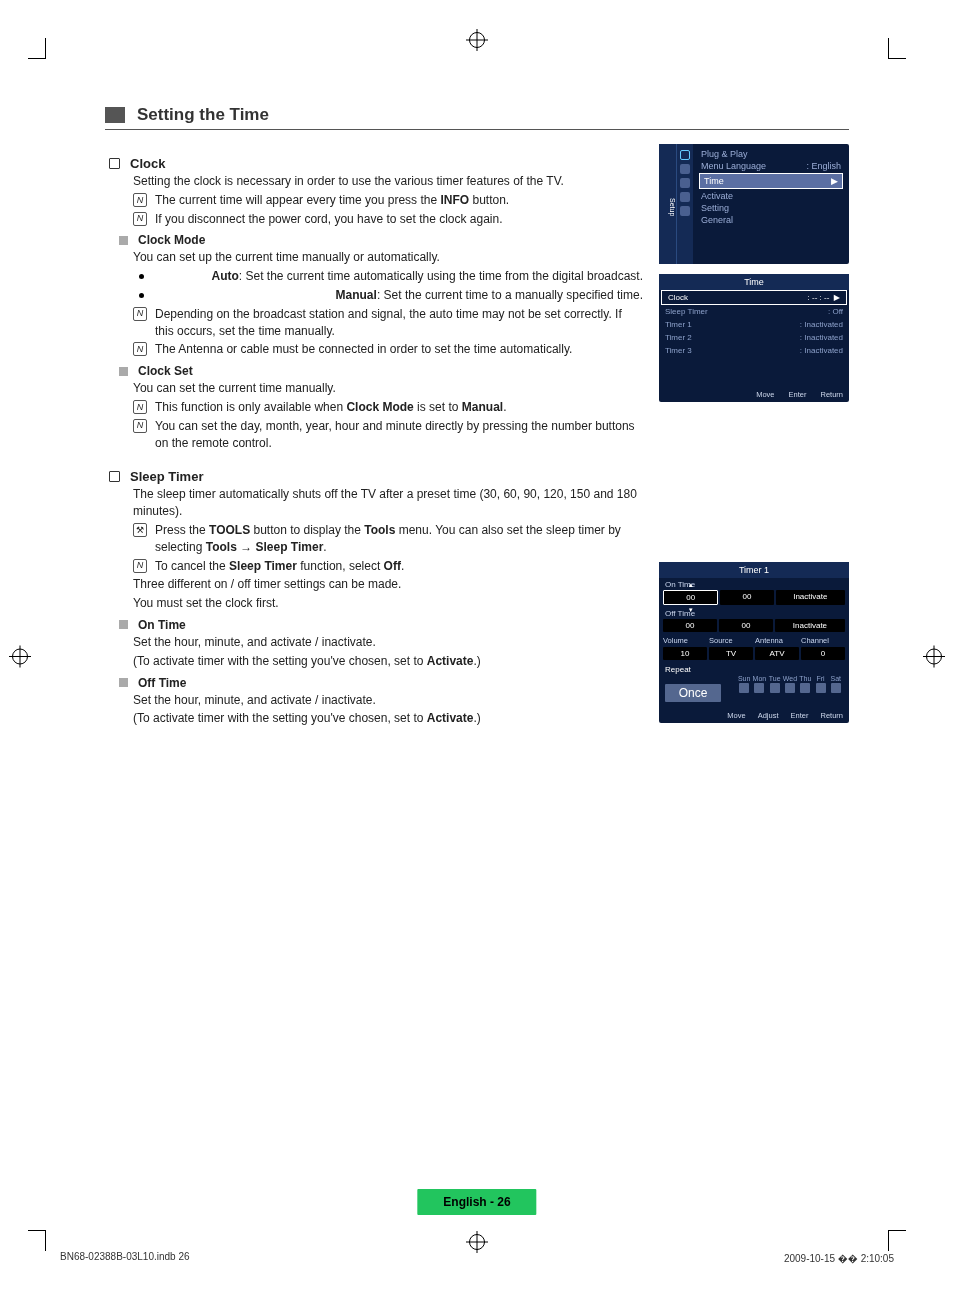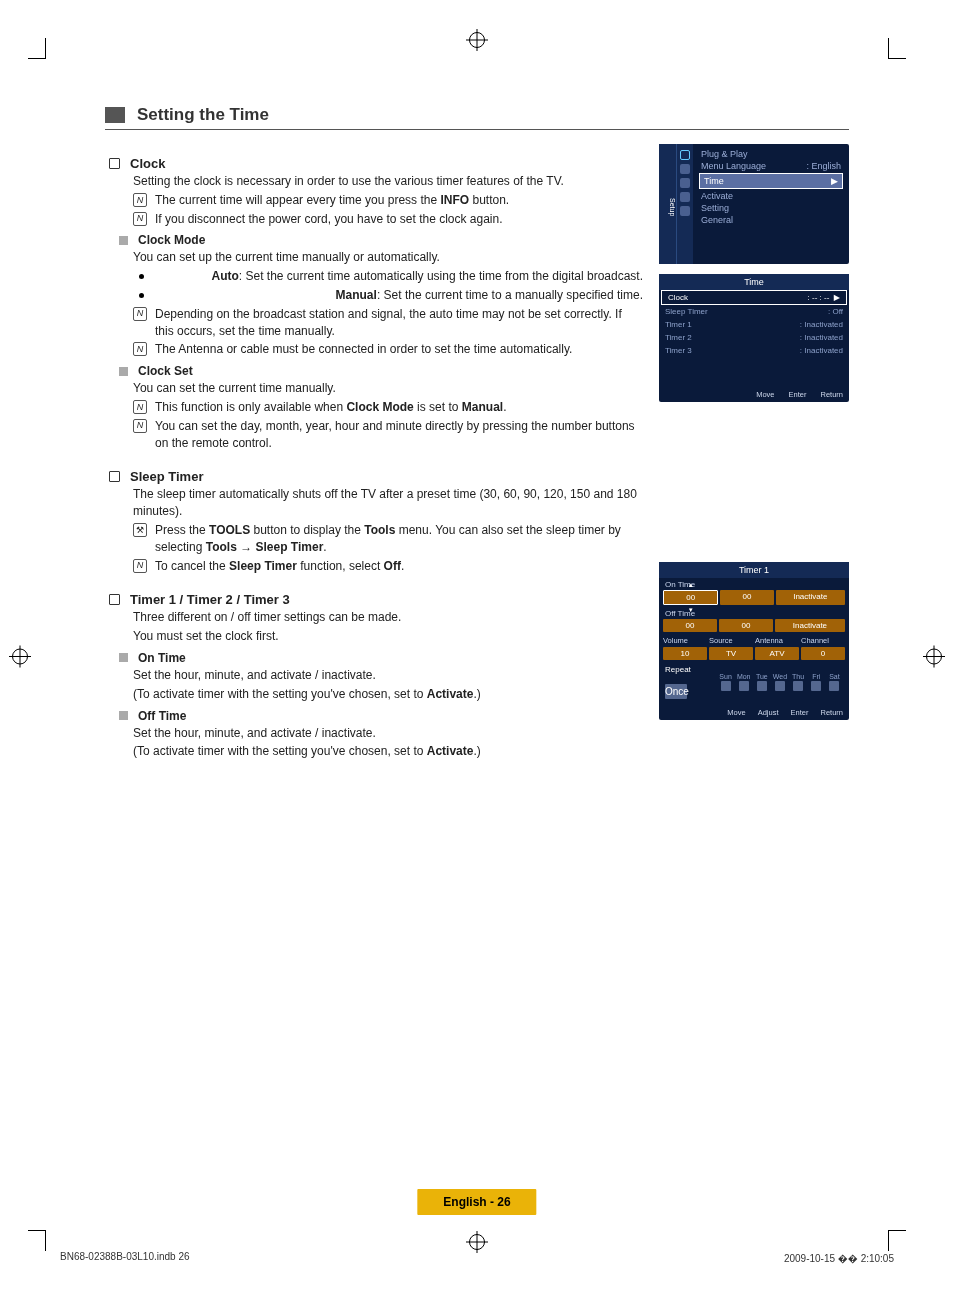--- a/index.html
+++ b/index.html
@@ -74,37 +74,37 @@
   .osd2 { padding:0; }
   .osd2 .title { background:#142a55; text-align:center; padding:3px 0; font-size:9px; }
   .osd2 .row { display:flex; justify-content:space-between; padding:2px 6px; color:#8ca0c9; font-size:8px; }
   .osd2 .row.hl { border:1px solid #fff; color:#fff; margin:0 2px; }
   .osd2 .foot { display:flex; justify-content:flex-end; gap:14px; padding:3px 6px; font-size:7.5px; color:#ccd6ea; margin-top:30px; }
 
   .osd3 { padding:0; }
   .osd3 .title { background:#142a55; text-align:center; padding:3px 0; font-size:9px; }
   .osd3 .lab { padding:2px 6px 1px 6px; color:#c8d4ec; font-size:8px; }
   .osd3 .valrow { display:flex; gap:2px; padding:0 4px 2px 4px; }
-  .osd3 .valrow .cell { flex:1; background:#a16207; text-align:center; font-size:8px; padding:2px 0; border-radius:1px; position:relative; }
+  .osd3 .valrow .cell { flex:1; background:#000000; text-align:center; font-size:8px; padding:2px 0; border-radius:1px; position:relative; }
   .osd3 .valrow .cell.hl { border:1px solid #fff; }
   .osd3 .valrow .cell.hl::before { content:"▲"; position:absolute; top:-9px; left:50%; transform:translateX(-50%); font-size:6px; }
   .osd3 .valrow .cell.hl::after { content:"▼"; position:absolute; bottom:-9px; left:50%; transform:translateX(-50%); font-size:6px; }
   .osd3 .hdr4 { display:flex; gap:2px; padding:0 4px; }
   .osd3 .hdr4 .h { flex:1; text-align:left; font-size:7.5px; color:#c8d4ec; padding:2px 0; }
   .osd3 .dayrow { display:flex; gap:16px; padding:3px 6px 2px 6px; align-items:center; }
   .osd3 .dayrow .rl { width:36px; font-size:8px; }
-  .osd3 .dayrow .rv { width:22px; font-size:10px; background:#54678f; text-align:center; padding:2px 0; border-radius:1px; margin-top:10px; }
+  .osd3 .dayrow .rv { width:56px; font-size:12px; background:#54678f; text-align:center; padding:2px 0; border-radius:1px; margin-top:10px; }
   .osd3 .days { flex:1; display:flex; justify-content:space-between; gap:1px; }
   .osd3 .days .d { flex:1; text-align:center; font-size:7px; color:#8ca0c9; }
   .osd3 .days .d .bx { width:10px; height:10px; margin:1px auto 0; background:#54678f; border-radius:1px; }
   .osd3 .foot { display:flex; justify-content:flex-end; gap:12px; padding:3px 6px; font-size:7.5px; color:#ccd6ea; margin-top:4px; }
 
   .page-foot {
     position:absolute; bottom:100px; left:50%; transform:translateX(-50%);
-    background:#eab308; color:#000; font-size:12px; font-weight:bold;
+    background:#22c55e; color:#000; font-size:12px; font-weight:bold;
     padding:6px 26px; border-radius:1px;
   }
   .doc-foot {
     position:absolute; bottom:50px; left:60px; right:60px;
     display:flex; justify-content:space-between; font-size:10px; color:#333;
   }
 </style>
 </head>
 <body>
 
@@ -188,24 +188,20 @@
         <div class="p1">The sleep timer automatically shuts off the TV after a preset time (30, 60, 90, 120, 150 and 180 minutes).</div>
         <div class="note-row">
           <span class="tools-icon">⚒</span>
           <span><span>Press the </span><b>TOOLS</b><span> button to display the </span><b>Tools</b><span> menu. You can also set the sleep timer by selecting </span><b>Tools</b><span> → </span><b>Sleep Timer</b><span>.</span></span>
         </div>
         <div class="note-row">
           <span class="note-icon">N</span>
           <span><span>To cancel the </span><b>Sleep Timer</b><span> function, select </span><b>Off</b><span>.</span></span>
         </div>
 
-        <div class="h3row" style="margin-top:18px">
-          <span class="sq"></span>
-          <b>Timer 1 / Timer 2 / Timer 3</b>
-        </div>
         <div class="p1">Three different on / off timer settings can be made.</div>
         <div class="p1">You must set the clock first.</div>
 
         <div class="h4row">
           <span class="grey-sq"></span>
           <b>On Time</b>
         </div>
         <div class="p1">Set the hour, minute, and activate / inactivate.</div>
         <div class="p1"><span>(To activate timer with the setting you've chosen, set to </span><b>Activate</b><span>.)</span></div>
 

